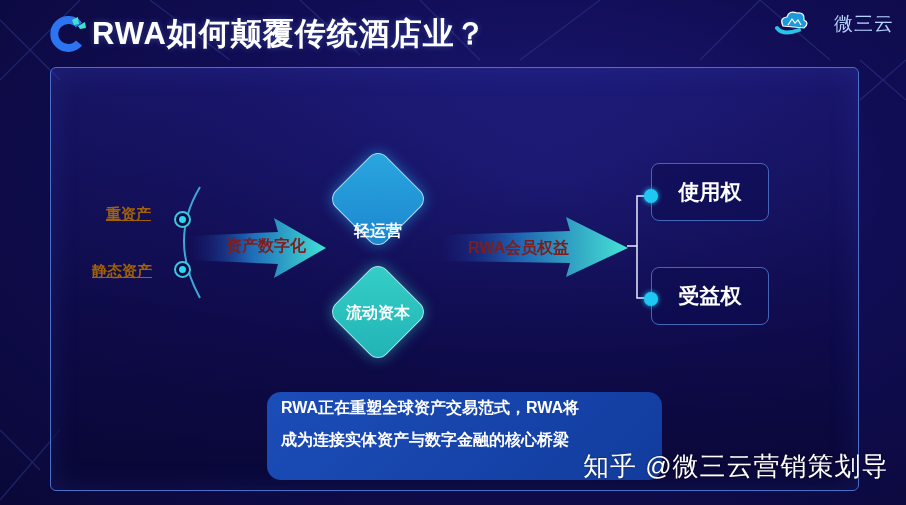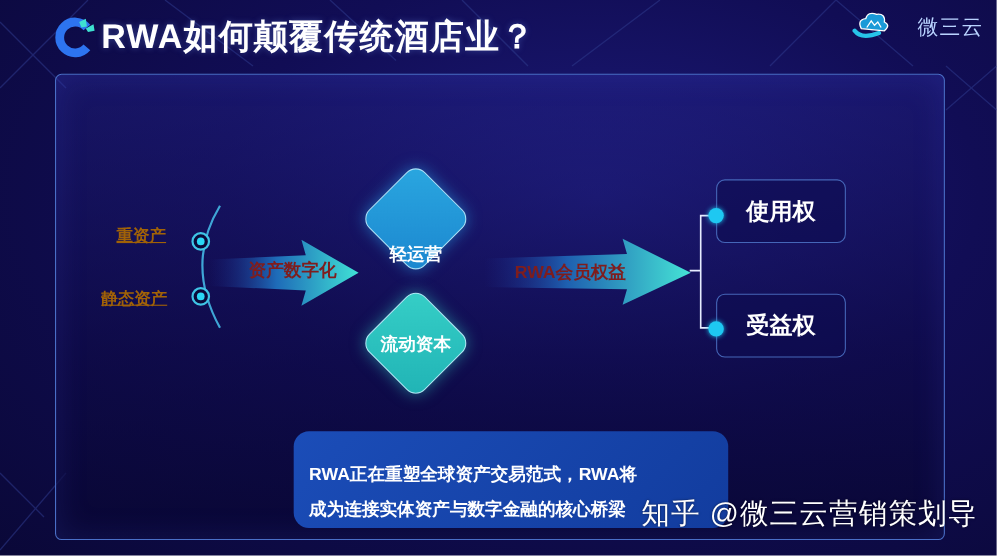--- a/index.html
+++ b/index.html
@@ -52,21 +52,21 @@
     position: absolute; width: 118px; height: 58px; border: 1.5px solid #4566b8; border-radius: 8px;
     background: rgba(14,12,80,0.6);
     display: flex; align-items: center; justify-content: center;
     font-size: 21px; font-weight: bold; color: #fff;
   }
   .right-dot { position: absolute; width: 14px; height: 14px; border-radius: 50%; background: #1ec8f2; box-shadow: 0 0 5px #1ec8f2; }
 
   .summary {
     position: absolute; left: 267px; top: 392px; width: 395px; height: 88px;
     background: linear-gradient(135deg, #1b4db8, #123c9e);
-    border-radius: 14px; padding: 24px 14px;
+    border-radius: 14px; padding: 0 14px;
     font-size: 16px; font-weight: bold; line-height: 32px; color: #fff;
   }
 
   .watermark {
     position: absolute; left: 583px; top: 449px; font-size: 26px; color: #fff; letter-spacing: 1px;
     text-shadow: 0 0 2px rgba(0,0,0,0.6);
   }
 </style>
 </head>
 <body>

